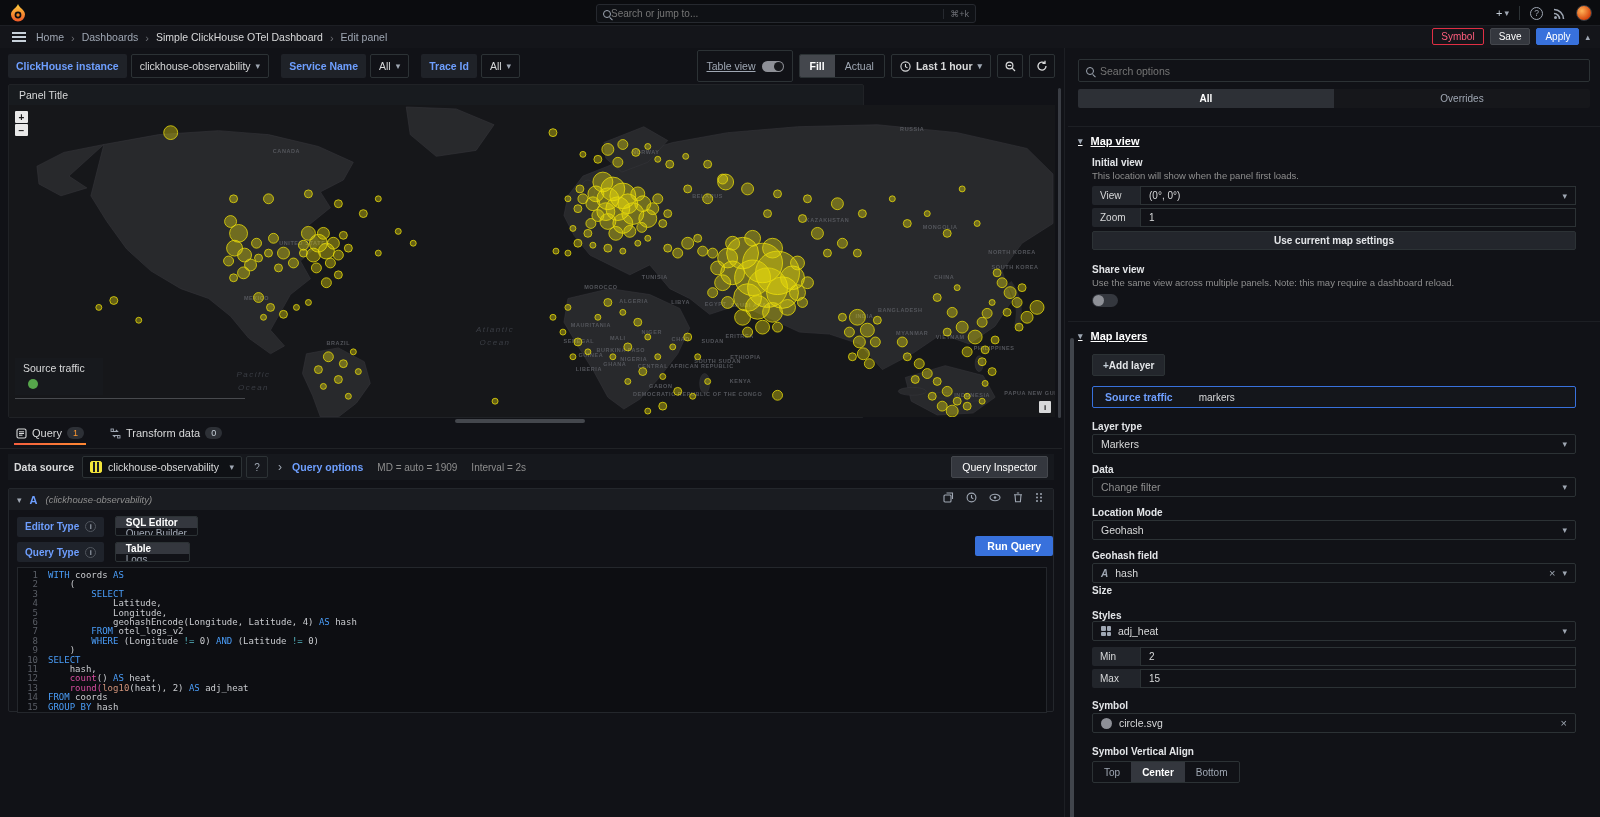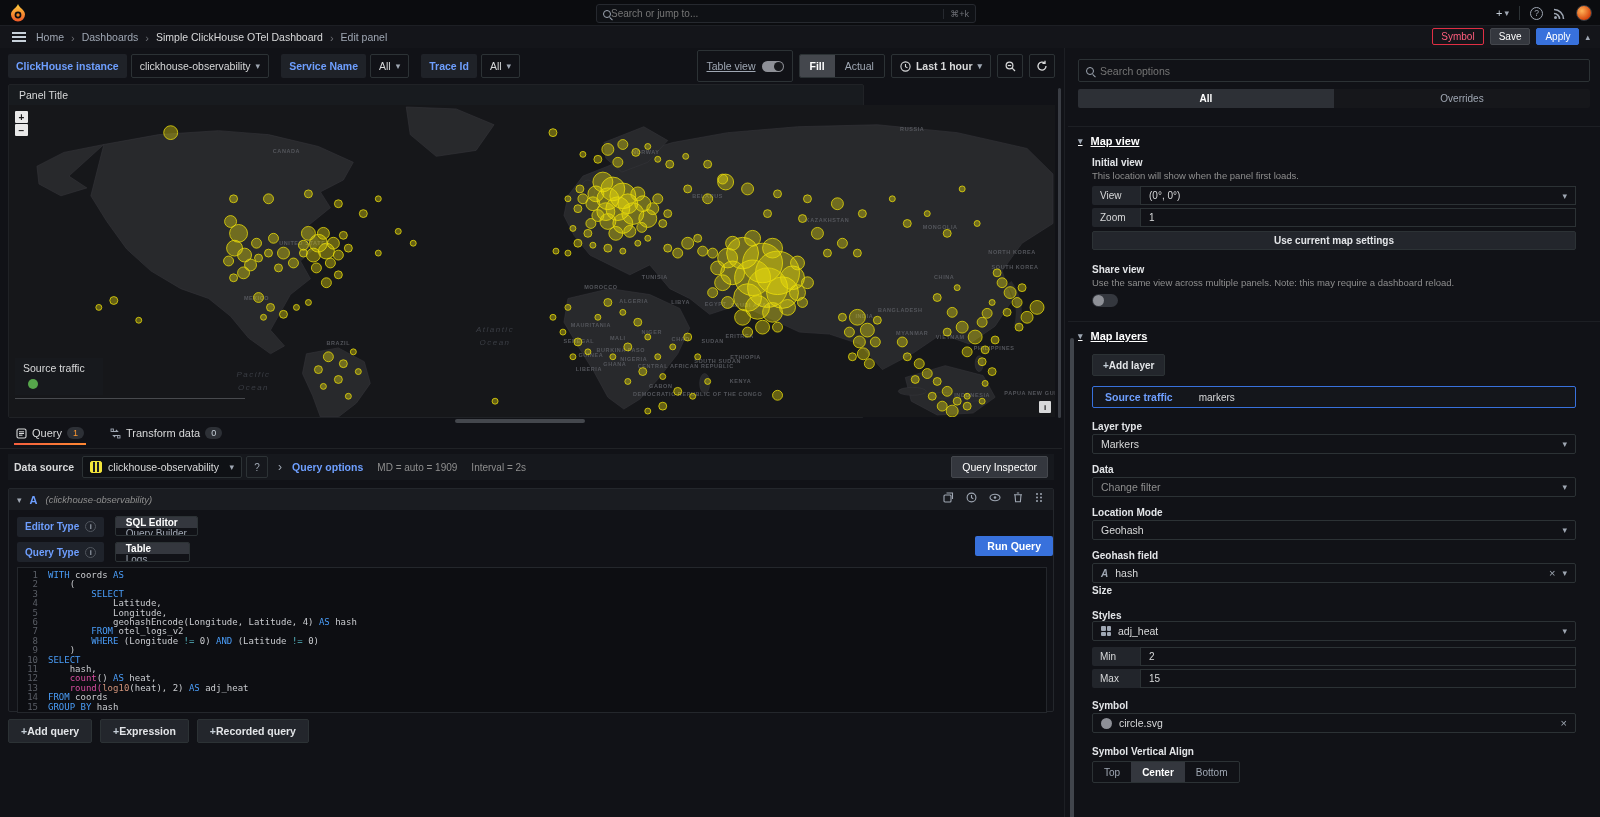--- a/index.html
+++ b/index.html
@@ -694,25 +694,20 @@
             <div class="cl"><span class="ln">11</span><span class="lc"><span class="tk-t">    hash,</span></span></div>
             <div class="cl"><span class="ln">12</span><span class="lc"><span class="tk-t">    </span><span class="tk-f">count</span><span class="tk-t">() </span><span class="tk-k">AS</span><span class="tk-t"> heat,</span></span></div>
             <div class="cl"><span class="ln">13</span><span class="lc"><span class="tk-t">    </span><span class="tk-f">round(</span><span class="tk-g">log10</span><span class="tk-t">(heat), 2) </span><span class="tk-k">AS</span><span class="tk-t"> adj_heat</span></span></div>
             <div class="cl"><span class="ln">14</span><span class="lc"><span class="tk-k">FROM</span><span class="tk-t"> coords</span></span></div>
             <div class="cl"><span class="ln">15</span><span class="lc"><span class="tk-k">GROUP</span><span class="tk-t"> </span><span class="tk-k">BY</span><span class="tk-t"> hash</span></span></div>
           </div>
       </div>
     </div>
   </div>
 
-  <div id="footerbtns">
-    <span class="fbtn plus">Add query</span>
-    <span class="fbtn plus">Expression</span>
-    <span class="fbtn plus">Recorded query</span>
-  </div>
 
   <div id="sidebar">
     <div id="sbscroll"></div>
     <div class="opt-search">
       <span class="lens"></span>
       <input placeholder="Search options" style="">
     </div>
     <div class="opt-tabs">
       <div class="on">All</div>
       <div class="off">Overrides</div>

